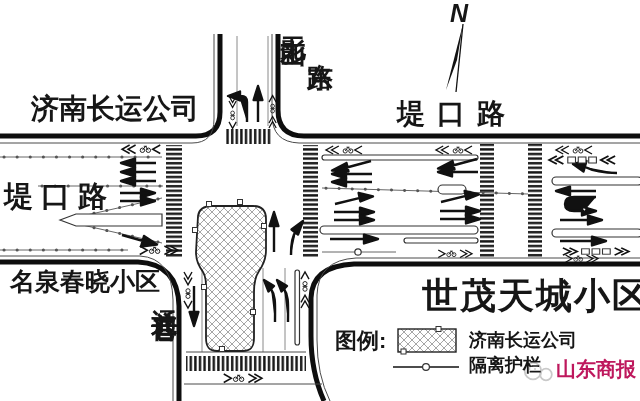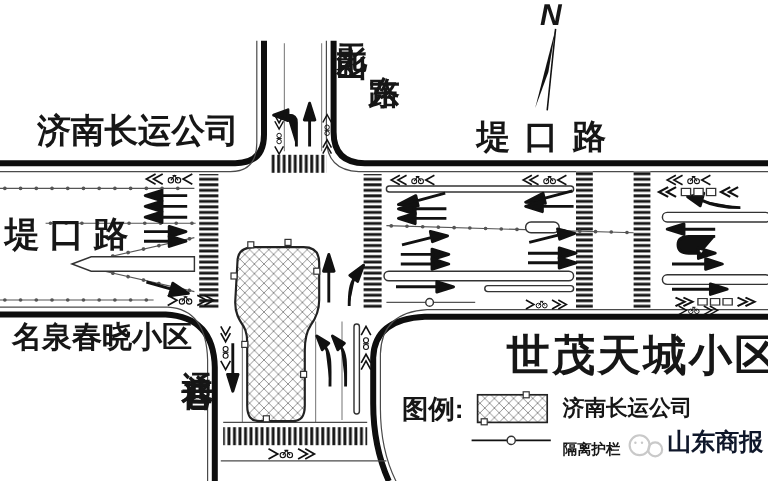--- a/index.html
+++ b/index.html
@@ -11,21 +11,21 @@
   .rd{stroke:#0e0e0e;stroke-width:5;fill:none;stroke-linecap:butt;}
   .thin{stroke:#4a4a4a;stroke-width:1;fill:none;}
   .lane{stroke:#8a8a8a;stroke-width:1;fill:none;}
   .dotl{stroke:#555;stroke-width:0.9;fill:none;}
   .dots{stroke:#555;stroke-width:3;stroke-dasharray:0.1 13;stroke-linecap:round;fill:none;}
   .isl{fill:#fff;stroke:#333;stroke-width:1.2;}
   .mk{fill:#fff;stroke:#333;stroke-width:1;}
   .cv{stroke:#111;stroke-width:1.7;fill:none;}
   .bk{stroke:#111;stroke-width:1.1;fill:none;}
   .arw{stroke:#111;stroke-width:2.4;fill:#111;stroke-linejoin:round;}
-  .wm{color:#0f172a;}
+  .wm{color:#be185d;}
 </style>
 </head>
 <body>
 
 <svg width="640" height="401" viewBox="0 0 640 401">
   <defs>
     <pattern id="xh" width="8" height="8" patternUnits="userSpaceOnUse">
       <rect width="8" height="8" fill="#fff"></rect>
       <path d="M0,8 L8,0 M-2,2 L2,-2 M6,10 L10,6 M0,0 L8,8 M-2,6 L2,10 M6,-2 L10,2" stroke="#8f8f8f" stroke-width="0.8"></path>
     </pattern>
@@ -227,15 +227,15 @@
 <div class="lbl" style="left:4px;top:181px;font-size:29px;letter-spacing:8px;">堤口路</div>
 
 <div class="lbl" style="left:10px;top:268px;font-size:25px;">名泉春晓小区</div>
 
 <div class="lbl vtext" style="left:150px;top:287px;font-size:27px;letter-spacing:3px;">通普巷</div>
 
 <div class="lbl" style="left:422px;top:277px;font-size:36px;letter-spacing:2px;">世茂天城小区</div>
 
 <div class="lbl" style="left:335px;top:329px;font-size:22px;">图例:</div>
 <div class="lbl" style="left:469px;top:331px;font-size:18px;">济南长运公司</div>
-<div class="lbl" style="left:469px;top:368px;font-size:12px;">隔离护栏</div>
+<div class="lbl" style="left:469px;top:356px;font-size:18px;">隔离护栏</div>
 
 <div class="lbl wm" style="left:556px;top:359px;font-size:20px;">山东商报</div>
 
 </body></html>

